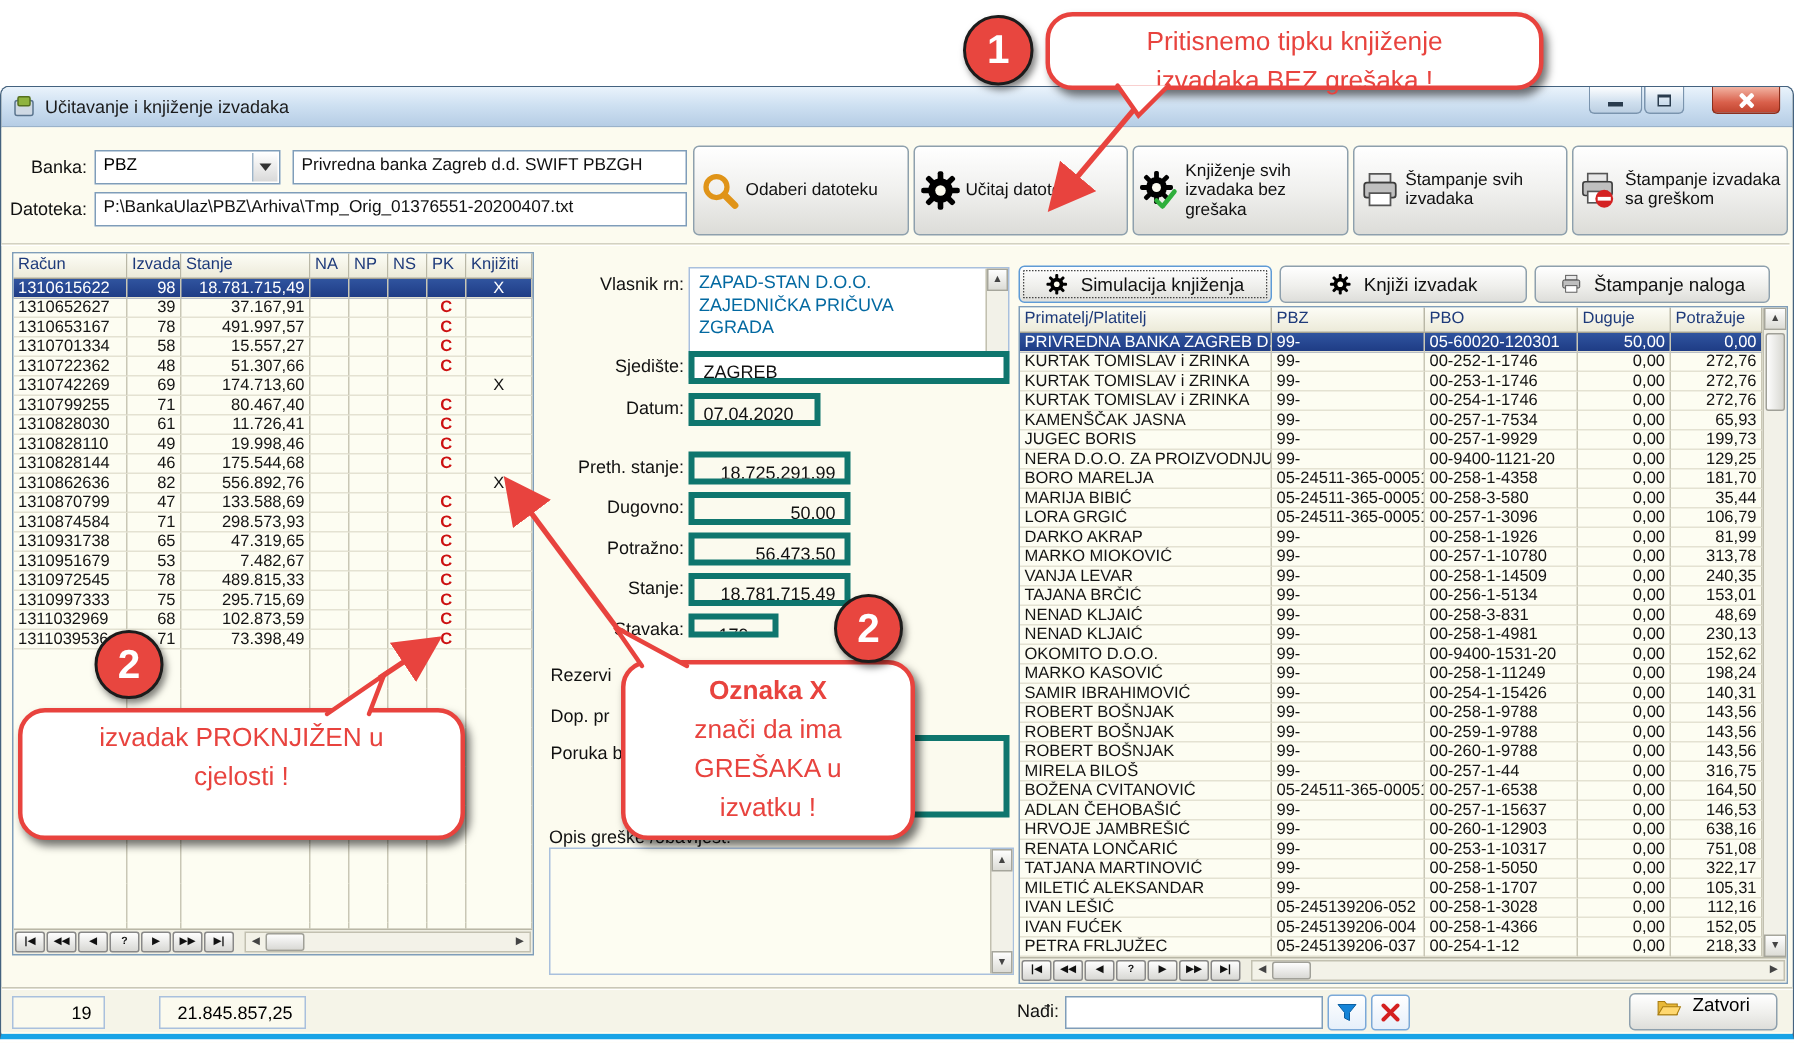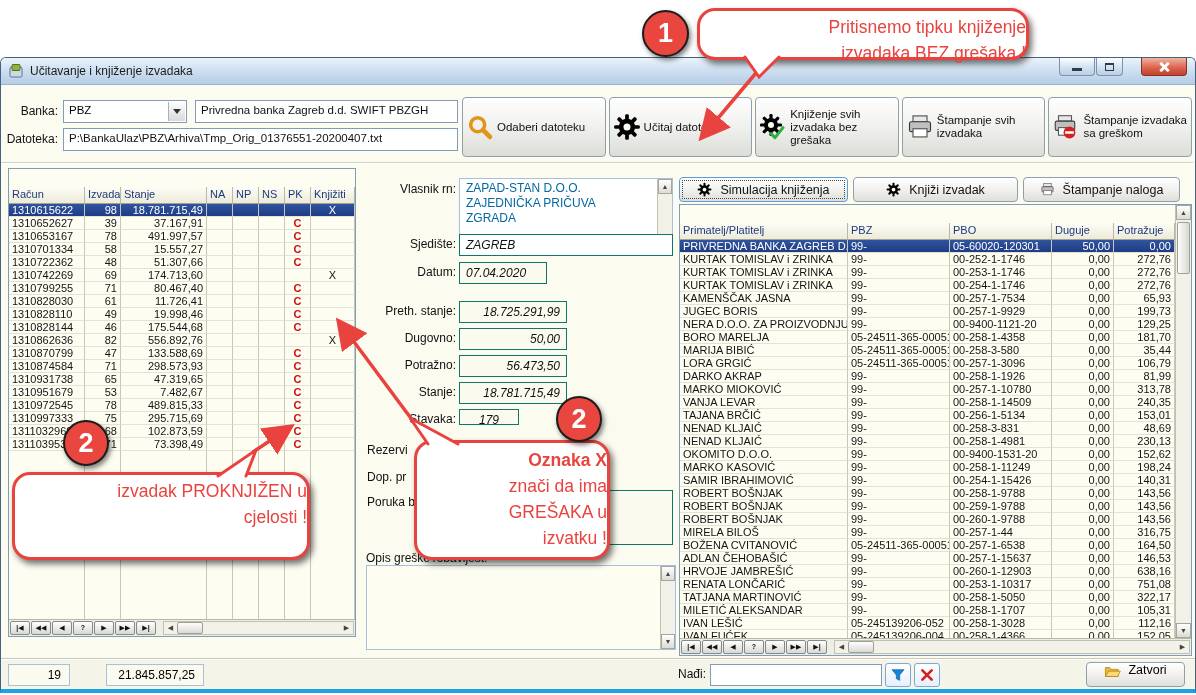--- a/index.html
+++ b/index.html
@@ -27,21 +27,21 @@
   #combo .val{position:absolute;left:5px;top:3px;font-size:11.5px;}
   #combo .drop{position:absolute;right:1px;top:1px;bottom:1px;width:17px;background:linear-gradient(#fefefe,#d9d9d9);border-left:1px solid #9db4c8;display:flex;align-items:center;justify-content:center;}
   .tri-down{width:0;height:0;border-left:4px solid transparent;border-right:4px solid transparent;border-top:5px solid #333;}
   
   #toolbar{position:absolute;left:461px;top:12px;width:730px;height:60px;display:flex;gap:3px;}
   .tbtn{flex:1 1 0;border:1px solid #8ea0ad;border-radius:4px;background:linear-gradient(#ffffff,#f0f0ee 50%,#dcdcd8);display:flex;align-items:center;padding:2px 3px;cursor:default;box-shadow:inset 0 1px 0 #fff;}
   .tbtn .ic{width:28px;height:28px;flex:0 0 28px;margin-right:3px;}
   .tbtn .lbl{font-size:11.5px;line-height:13px;color:#111;}
   
   .gridbox{position:absolute;background:#fdfdf2;border:1px solid #7f9db9;overflow:hidden;}
-  .ghdr{display:grid;height:17px;margin-top:18px;}
+  .ghdr{display:grid;height:17px;}
   .hcell{font-size:11px;color:#1e3a7a;background:linear-gradient(#fdfdf6,#ecead9);border-right:1px solid #b9b7a6;border-bottom:1px solid #a3a191;padding:1px 3px;white-space:nowrap;overflow:hidden;}
   .gbody{overflow:hidden;}
   .grow{display:grid;height:13px;}
   .gcell{font-size:11px;line-height:12px;color:#141414;border-right:1px solid #c9c7b5;border-bottom:1px solid #e4e2d2;padding:0 3px;white-space:nowrap;overflow:hidden;}
   .grow.empty .gcell{border-bottom:none;}
   .al{text-align:left;} .ar{text-align:right;} .ac{text-align:center;}
   .pk{color:#cc1111;font-weight:600;}
   .sel{background:linear-gradient(#30549f,#1d3a83);}
   .sel .gcell{color:#fff;}
   #lg-hdr,#lg-body .grow{grid-template-columns:76px 36px 86px 26px 26px 26px 26px auto;}
@@ -52,35 +52,35 @@
   .hscroll{flex:1;height:14px;margin-left:6px;background:#f3f2e8;border:1px solid #c2c0b0;display:flex;align-items:center;}
   .sb-arr{width:13px;height:12px;font-size:7px;line-height:12px;text-align:center;color:#444;}
   .sb-thumb{width:26px;height:12px;background:linear-gradient(#fdfdfd,#d9d9d5);border:1px solid #a0a098;border-radius:2px;}
   .sb-track{flex:1;}
   .vsb{position:absolute;top:0;right:0;width:16px;background:#f2f1e8;border-left:1px solid #c2c0b0;}
   .vsb .btn{position:absolute;left:0;right:0;height:15px;background:linear-gradient(#fefefe,#dcdcd6);border:1px solid #a6a69c;font-size:7px;text-align:center;line-height:13px;color:#444;}
   .vsb .thumb{position:absolute;left:1px;right:1px;top:17px;height:52px;background:linear-gradient(90deg,#fdfdfd,#d8d8d2);border:1px solid #a0a098;border-radius:2px;}
   
   .dlabel{position:absolute;font-size:12px;color:#111;text-align:right;width:90px;}
   .dlabel.l{text-align:left;}
-  .dfield{position:absolute;background:#fbfaee;border:1px solid #0f766e;font-size:12px;color:#111;padding:3px 6px;white-space:nowrap;overflow:hidden;font-style:italic;}
+  .dfield{position:absolute;background:#fbfaee;border:4px solid #0f766e;font-size:12px;color:#111;padding:3px 6px;white-space:nowrap;overflow:hidden;}
   .memo{position:absolute;background:#fff;border:1px solid #a9c0dd;font-size:12px;color:#0369a1;padding:2px 6px;white-space:pre-line;line-height:15px;overflow:hidden;}
   
   .rbtn{position:absolute;height:25px;border:1px solid #8ea0ad;border-radius:4px;background:linear-gradient(#ffffff,#efefec 55%,#dededa);display:flex;align-items:center;justify-content:center;font-size:12.5px;color:#111;gap:8px;}
   .rbtn.focus{border-color:#5f9bd6;outline:1px dotted #444;outline-offset:-4px;}
   .rbtn .ic{width:15px;height:15px;}
   
   #footer{position:absolute;left:0;right:0;bottom:1px;height:30px;background:#f5f4e8;border-top:1px solid #c9c7b8;box-shadow:inset 0 1px 0 #fff;}
   .statf{position:absolute;top:5px;height:22px;background:#fbfaee;border:1px solid #a9c0dd;font-size:12px;text-align:right;padding:3px 8px;}
   #nadi-input{position:absolute;left:709px;top:5px;width:172px;height:22px;background:#fff;border:1px solid #7f9db9;font-size:12px;padding:2px 5px;}
   .sqbtn{position:absolute;top:4px;width:26px;height:24px;border:1px solid #7aa8d8;border-radius:3px;background:linear-gradient(#ffffff,#e6effa);display:flex;align-items:center;justify-content:center;}
   #zatvori{position:absolute;left:1085px;top:3px;width:99px;height:25px;border:1px solid #8ea0ad;border-radius:4px;background:linear-gradient(#ffffff,#efefec 55%,#dededa);display:flex;align-items:flex-start;justify-content:center;gap:7px;font-size:12.5px;}
   
   .badge{position:absolute;width:47px;height:47px;border-radius:50%;background:#e8463f;border:2px solid #1c1c1c;box-shadow:2px 3px 5px rgba(0,0,0,.5);display:flex;align-items:center;justify-content:center;color:#fff;font-size:27px;font-weight:700;z-index:40;}
-  .callout{position:absolute;background:#fff;border:3px solid #e8433e;border-radius:18px;box-shadow:3px 4px 6px rgba(0,0,0,.55);color:#e8433e;text-align:right;z-index:30;}
+  .callout{position:absolute;background:#fff;border:3px solid #e8433e;border-radius:18px;box-shadow:3px 4px 6px rgba(0,0,0,.55);color:#e8433e;text-align:center;z-index:30;}
   .callout .line{font-size:17.5px;line-height:26px;white-space:nowrap;}
   #overlay{position:absolute;left:0;top:0;width:1196px;height:695px;z-index:50;pointer-events:none;}
   .etch{position:absolute;border-top:1px solid #d3d1c2;box-shadow:0 1px 0 #fff;}
 </style>
 </head>
 <body>
 
 <svg width="0" height="0" style="position:absolute">
   <defs>
     <symbol id="sym-gear" viewBox="0 0 24 24">

